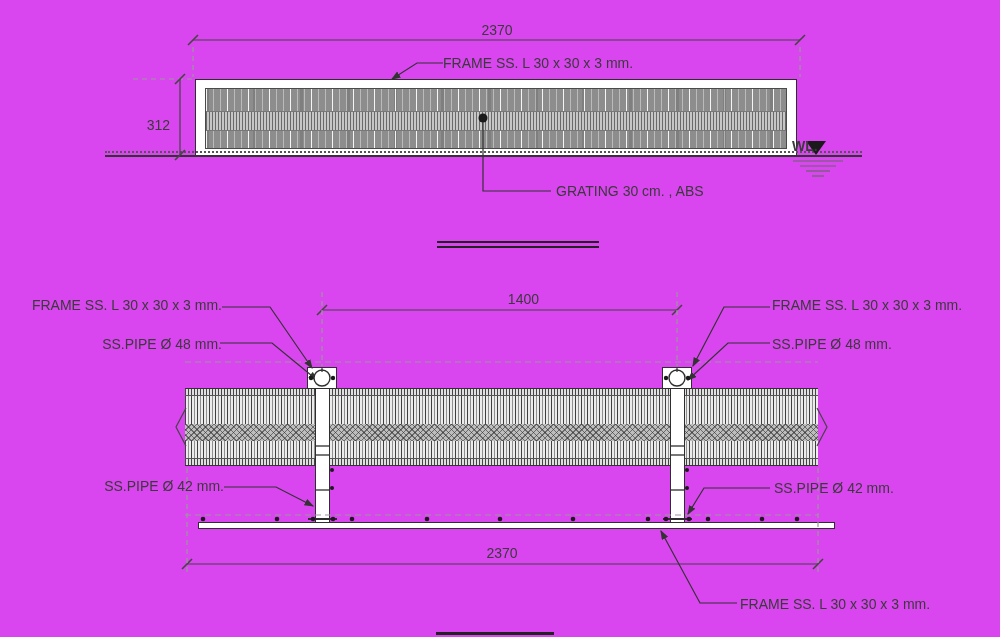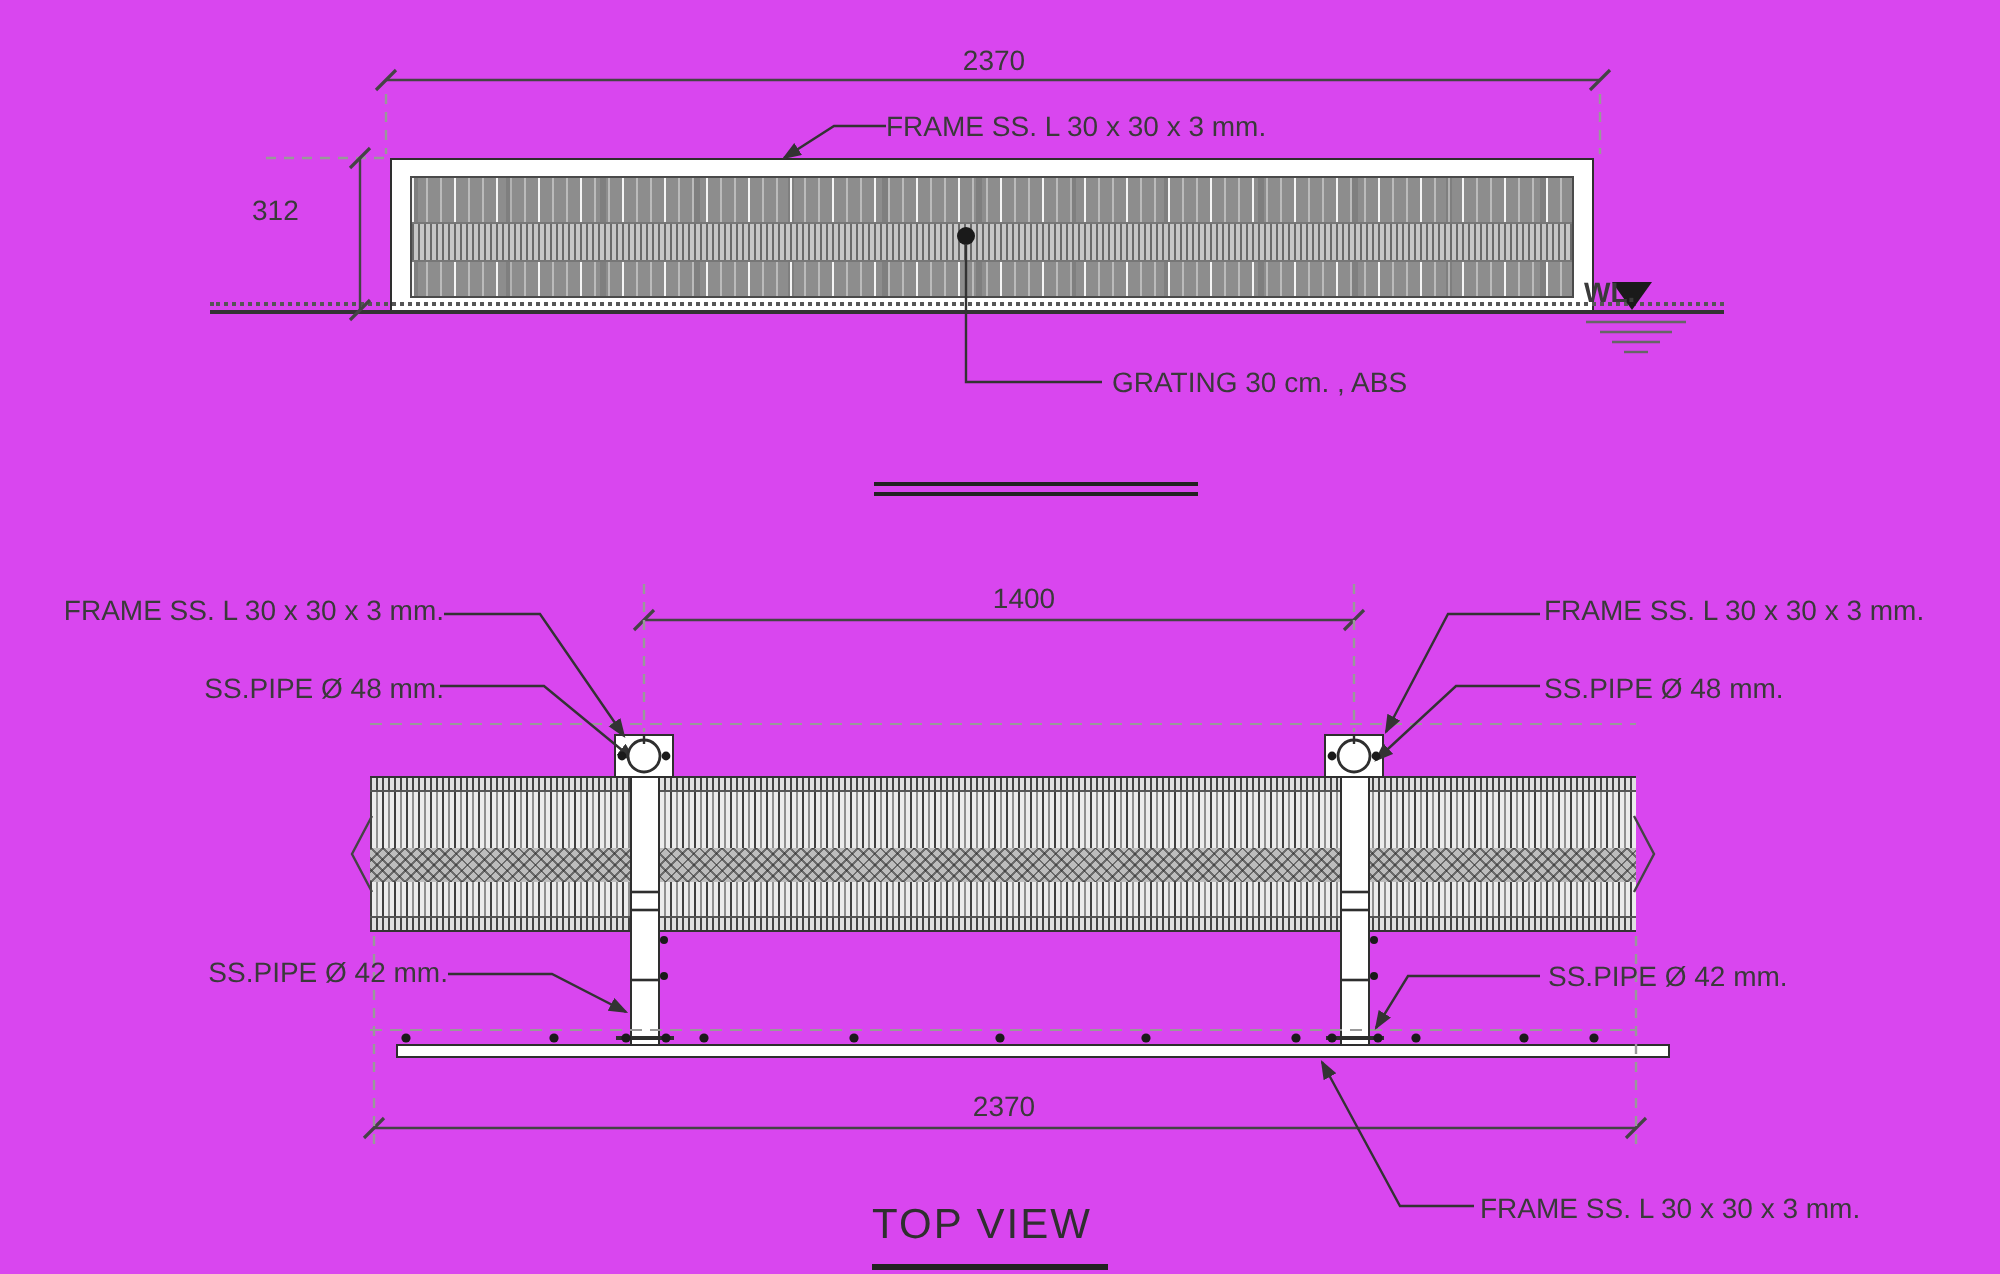--- a/index.html
+++ b/index.html
@@ -177,30 +177,29 @@
         <circle cx="666" cy="519" r="2.3"></circle>
       <circle cx="689" cy="519" r="2.3"></circle>
         <circle cx="708" cy="519" r="2.3"></circle>
       <circle cx="762" cy="519" r="2.3"></circle>
         <circle cx="797" cy="519" r="2.3"></circle>
     </g>
   </svg>
 
   <div class="txt" style="left:459px;top:22px;width:76px;text-align:center;">2370</div>
   <div class="txt" style="left:443px;top:55px;">FRAME SS. L 30 x 30 x 3 mm.</div>
-  <div class="txt" style="left:126px;top:97px;width:44px;">312</div>
+  <div class="txt" style="left:126px;top:117px;width:44px;text-align:right;">312</div>
   <div class="txt" style="left:792px;top:138px;font-weight:bold;">WL.</div>
   <div class="txt" style="left:556px;top:183px;">GRATING 30 cm. , ABS</div>
   <div class="abs fv-underline"></div>
 
   <div class="txt" style="left:4px;top:297px;width:218px;text-align:right;">FRAME SS. L 30 x 30 x 3 mm.</div>
   <div class="txt" style="left:4px;top:336px;width:218px;text-align:right;">SS.PIPE Ø 48 mm.</div>
   <div class="txt" style="left:772px;top:297px;">FRAME SS. L 30 x 30 x 3 mm.</div>
   <div class="txt" style="left:772px;top:336px;">SS.PIPE Ø 48 mm.</div>
-  <div class="txt" style="left:474px;top:291px;width:76px;text-align:center;">1400</div>
+  <div class="txt" style="left:463px;top:291px;width:76px;text-align:right;">1400</div>
   <div class="txt" style="left:4px;top:478px;width:220px;text-align:right;">SS.PIPE Ø 42 mm.</div>
   <div class="txt" style="left:774px;top:480px;">SS.PIPE Ø 42 mm.</div>
   <div class="txt" style="left:464px;top:545px;width:76px;text-align:center;">2370</div>
   <div class="txt" style="left:740px;top:596px;">FRAME SS. L 30 x 30 x 3 mm.</div>
-  <div class="title" style="left:406px;top:601px;width:170px;">TOP VIEW</div>
   <div class="abs tv-underline"></div>
 
 </div>
 
 </body></html>

